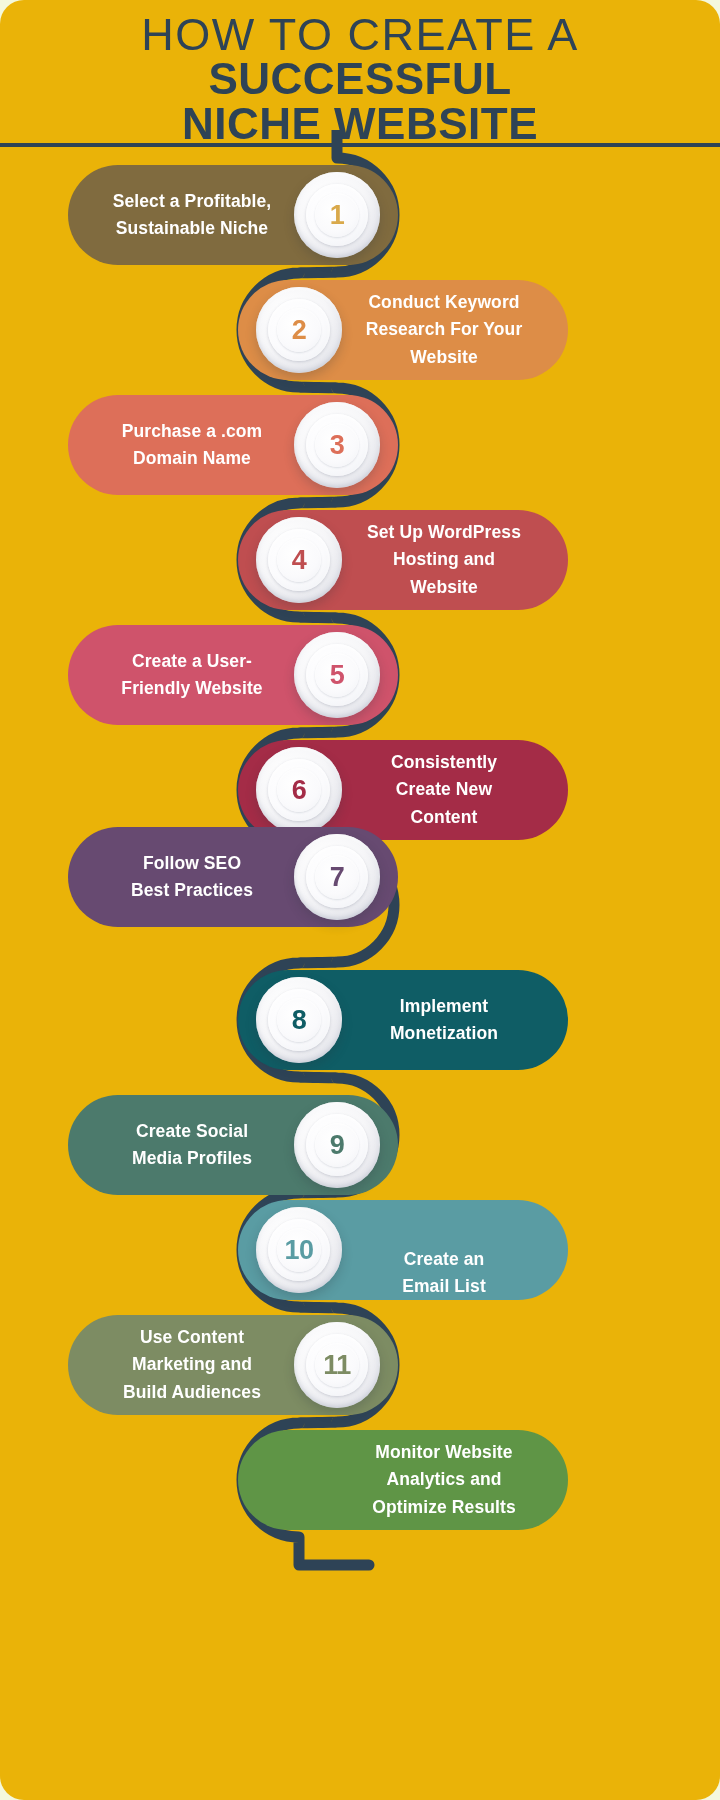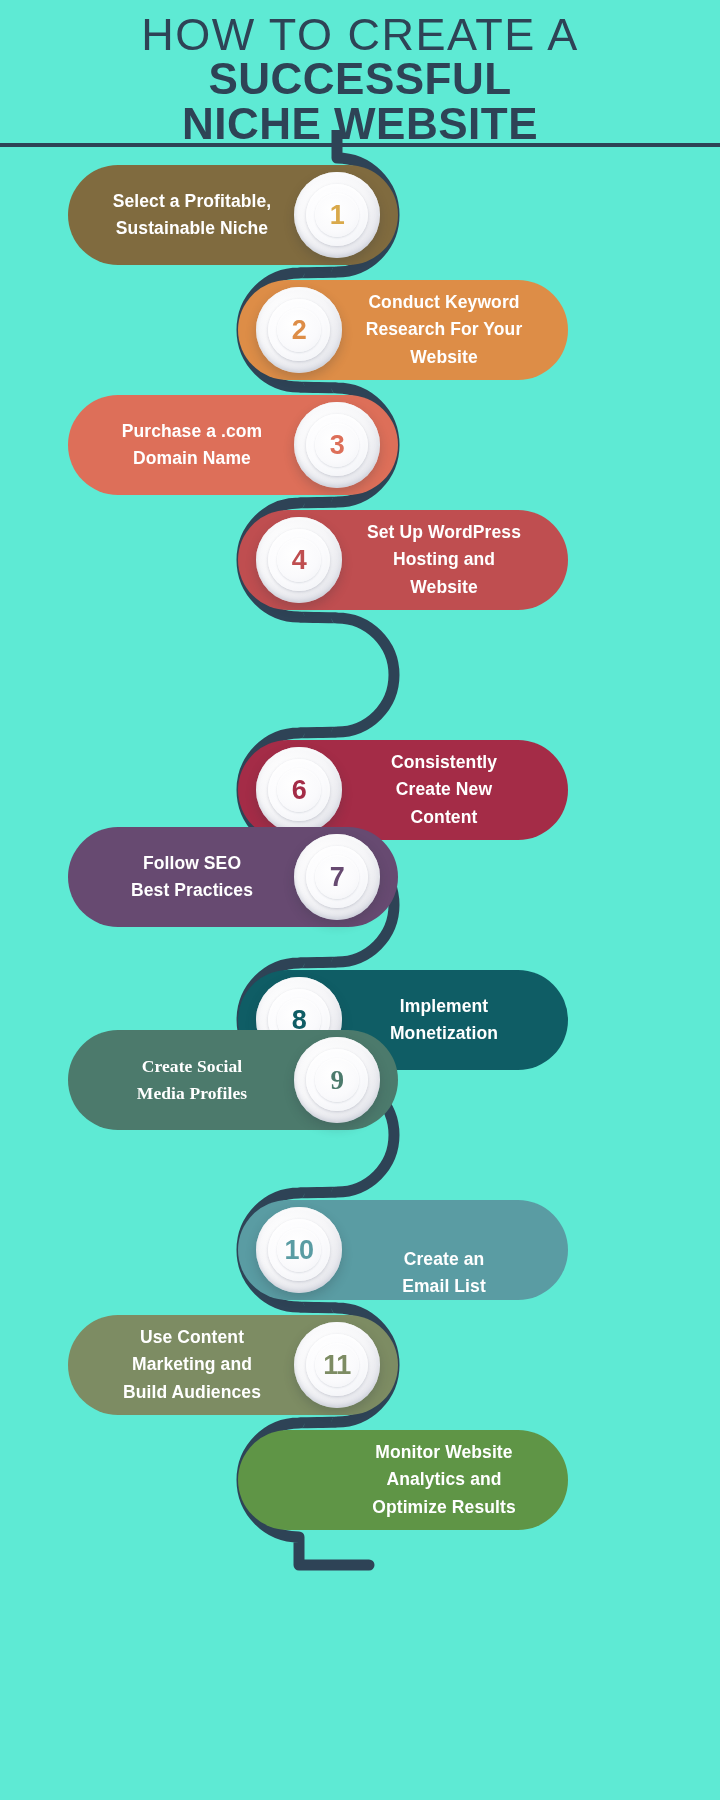--- a/index.html
+++ b/index.html
@@ -113,21 +113,21 @@
     font-weight:bold;
     line-height:1;
     letter-spacing:-0.5px;
   }
   .step.left  .badge { right:18px; }
   .step.right .badge { left:18px; }
 </style>
 </head>
 <body style="background: rgb(244, 248, 220);">
 
-<div id="page" style="background: #5eead4;">
+<div id="page" style="background: #eab308; border-radius: 24px;">
 
   <div id="header">
     <div class="title-line1" style="color: rgb(46, 67, 86);">HOW TO CREATE A</div>
     <div class="title-line2" style="color: rgb(46, 67, 86);">SUCCESSFUL</div>
     <div class="title-line3" style="color: rgb(46, 67, 86);">NICHE WEBSITE</div>
   </div>
   <div id="divider" style="background: rgb(46, 67, 86);"></div>
 
   <svg id="path-svg" viewBox="0 0 720 1670" preserveAspectRatio="none" aria-hidden="true">
     <path id="serpentine" fill="none" stroke="#2e4356" stroke-width="11" stroke-linecap="round" stroke-linejoin="round" d="M 337 -2 L 337 28 A 57 57 0 0 1 337 142 L 337 142 C 337 142.5 299 142.5 299 143 A 57 57 0 0 0 299 257 L 299 257 C 299 257.5 337 257.5 337 258 A 57 57 0 0 1 337 372 L 337 372 C 337 372.5 299 372.5 299 373 A 57 57 0 0 0 299 487 L 299 487 C 299 487.5 337 487.5 337 488 A 57 57 0 0 1 337 602 L 337 602 C 337 602.5 299 602.5 299 603 A 57 57 0 0 0 299 717 L 299 717 C 299 717.5 337 717.5 337 718 A 57 57 0 0 1 337 832 L 337 832 C 337 832.5 299 832.5 299 833 A 57 57 0 0 0 299 947 L 299 947 C 299 947.5 337 947.5 337 948 A 57 57 0 0 1 337 1062 L 337 1062 C 337 1062.5 299 1062.5 299 1063 A 57 57 0 0 0 299 1177 L 299 1177 C 299 1177.5 337 1177.5 337 1178 A 57 57 0 0 1 337 1292 L 337 1292 C 337 1292.5 299 1292.5 299 1293 A 57 57 0 0 0 299 1407 L 299 1435 L 369 1435"></path>
@@ -157,20 +157,27 @@
         </div>
       </div>
       <div class="step right" style="top: 510px; background: rgb(191, 78, 80);">
         <div class="badge">
           <span class="badge-num" style="color: rgb(191, 78, 80);">4</span>
         </div>
         <div class="step-label" style="color: rgb(255, 255, 255);">Set Up WordPress
 Hosting and
 Website</div>
       </div>
+      <div class="step left" style="top: 625px; background: rgb(207, 83, 107);">
+        <div class="step-label" style="color: rgb(255, 255, 255);">Create a User-
+Friendly Website</div>
+        <div class="badge">
+          <span class="badge-num" style="color: rgb(207, 83, 107);">5</span>
+        </div>
+      </div>
       <div class="step right" style="top: 740px; background: rgb(164, 44, 71);">
         <div class="badge">
           <span class="badge-num" style="color: rgb(164, 44, 71);">6</span>
         </div>
         <div class="step-label" style="color: rgb(255, 255, 255);">Consistently
 Create New
 Content</div>
       </div>
       <div class="step left" style="top: 827px; background: rgb(103, 74, 113);">
         <div class="step-label" style="color: rgb(255, 255, 255);">Follow SEO
@@ -179,21 +186,21 @@
           <span class="badge-num" style="color: rgb(103, 74, 113);">7</span>
         </div>
       </div>
       <div class="step right" style="top: 970px; background: rgb(15, 93, 101);">
         <div class="badge">
           <span class="badge-num" style="color: rgb(15, 93, 101);">8</span>
         </div>
         <div class="step-label" style="color: rgb(255, 255, 255);">Implement
 Monetization</div>
       </div>
-      <div class="step left" style="top: 1030px; background: rgb(76, 122, 108); font-family: Liberation Serif, serif;">
+      <div class="step left" style="top: 1095px; background: rgb(76, 122, 108);">
         <div class="step-label" style="color: rgb(255, 255, 255);">Create Social
 Media Profiles</div>
         <div class="badge">
           <span class="badge-num" style="color: rgb(76, 122, 108);">9</span>
         </div>
       </div>
       <div class="step right" style="top: 1200px; background: rgb(90, 156, 163); align-items: flex-end;">
         <div class="badge">
           <span class="badge-num" style="color: rgb(90, 156, 163);">10</span>
         </div>

